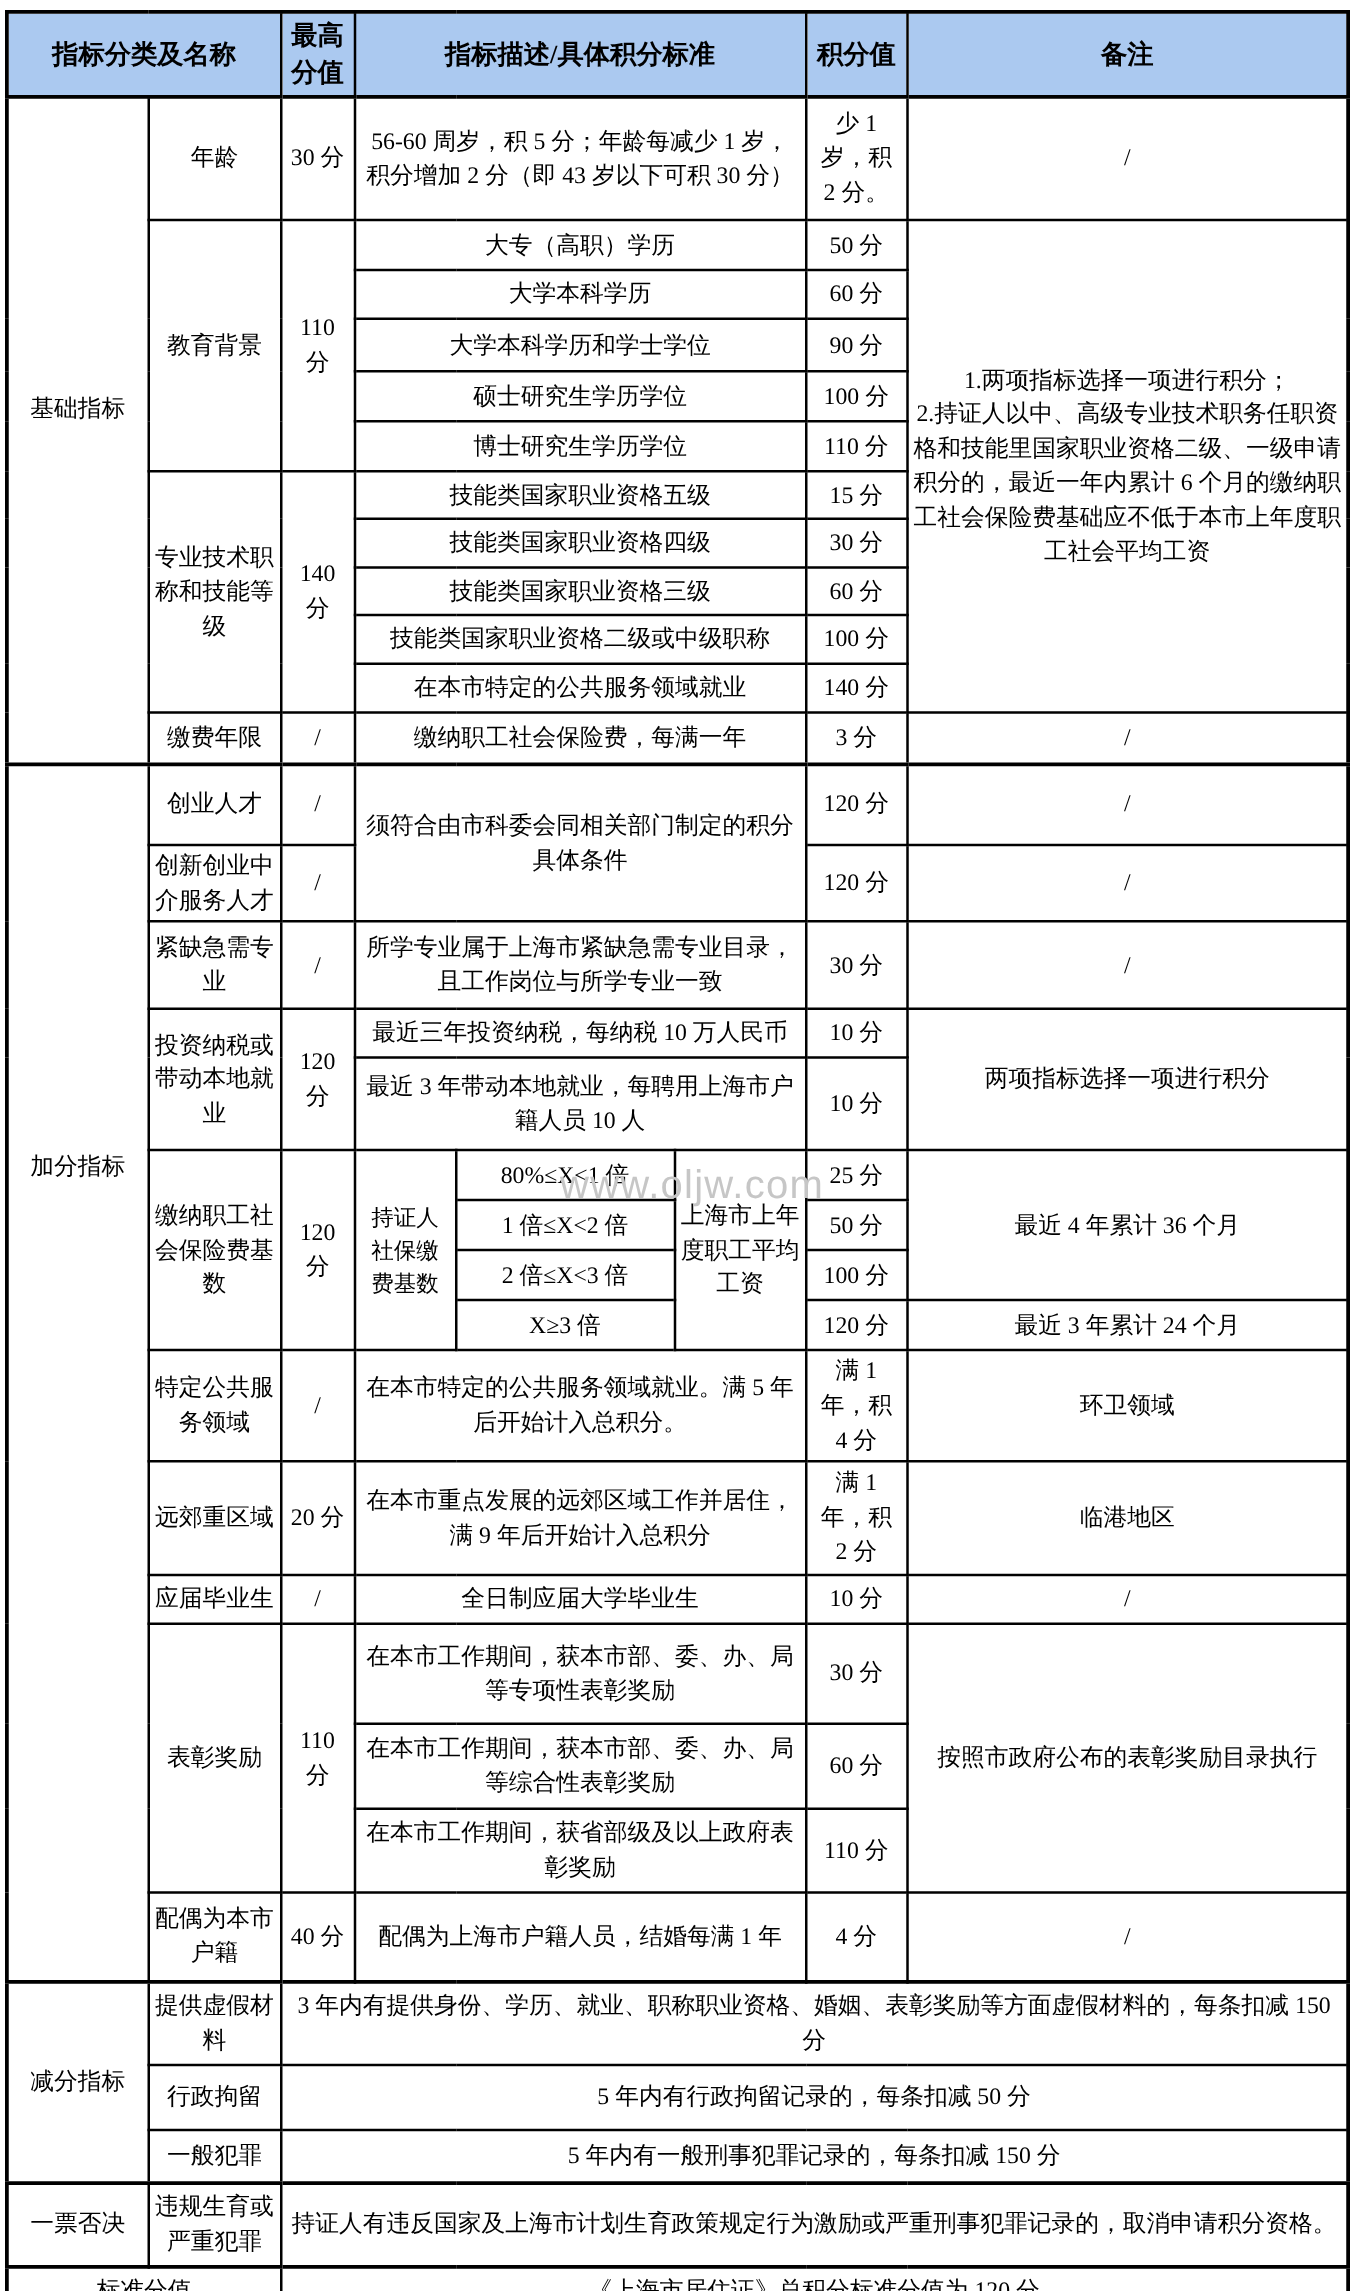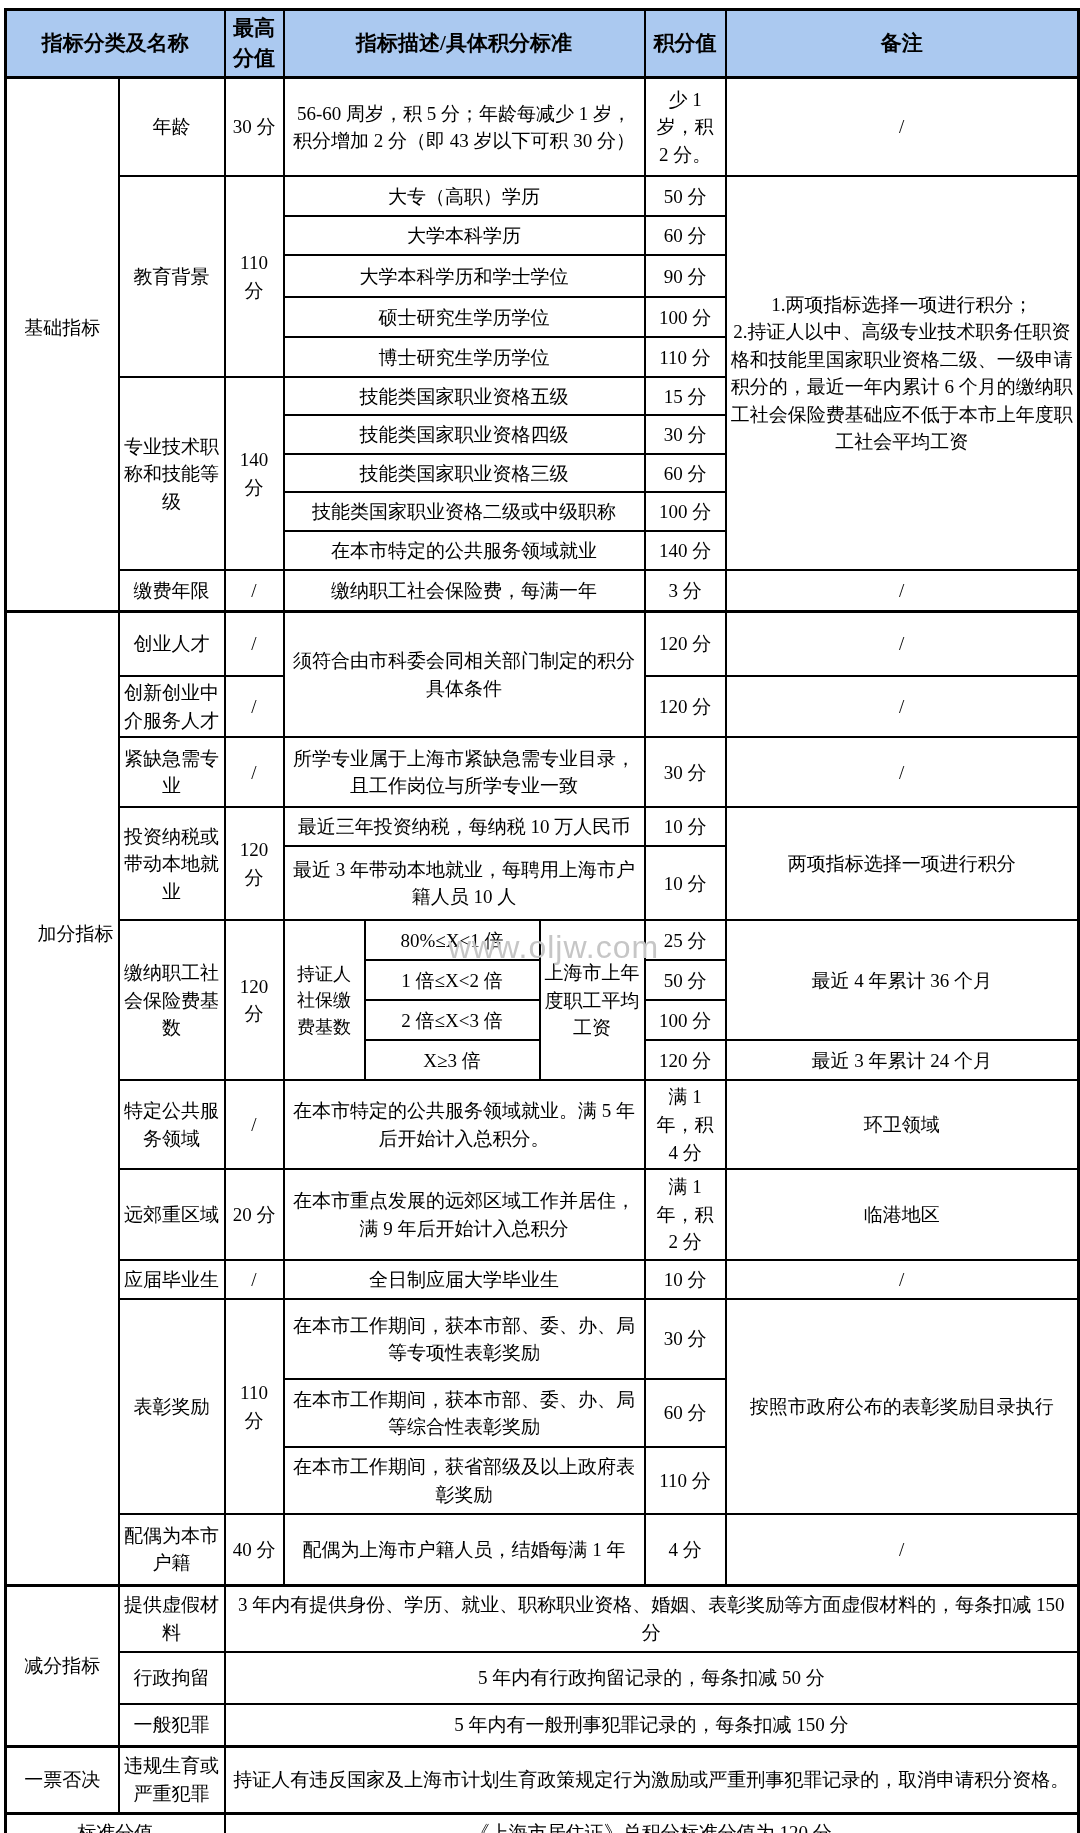--- a/index.html
+++ b/index.html
@@ -14,21 +14,21 @@
   th,td {
     border:2px solid var(--border-color);
     text-align:center; vertical-align:middle;
     padding:2px 4px; font-size:19px; line-height:1.45;
     word-break:break-all; overflow:hidden;
   }
   thead th { background:var(--header-bg); font-size:21px; font-weight:bold; border-bottom:3px solid var(--border-color); }
   tr.sec > td { border-top:3px solid var(--border-color); }
   td.desc { padding:2px 6px;margin-left:36px; }
   td.fs18 { font-size:18px; }
-  td.shift-up-lg { padding-bottom:330px;text-align:right; }
+  td.shift-up-lg { padding-bottom:330px; }
   td.shift-up-sm { padding-bottom:36px;font-family:Liberation Serif, serif; }
   .note p { margin:0; }
   .watermark {
     position:absolute; left:448px; top:896px;
     font-family:"Liberation Sans","DejaVu Sans",sans-serif;
     font-size:32px; color:var(--watermark-gray); letter-spacing:1px;
     pointer-events:none; white-space:nowrap;margin-top:33px;
   }
 </style>
 </head>

